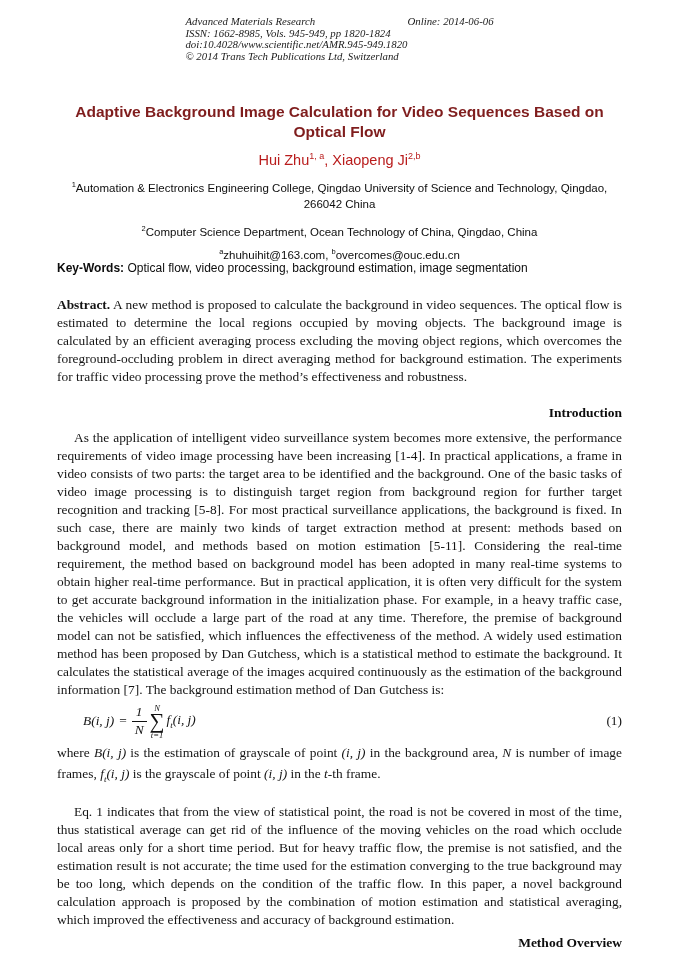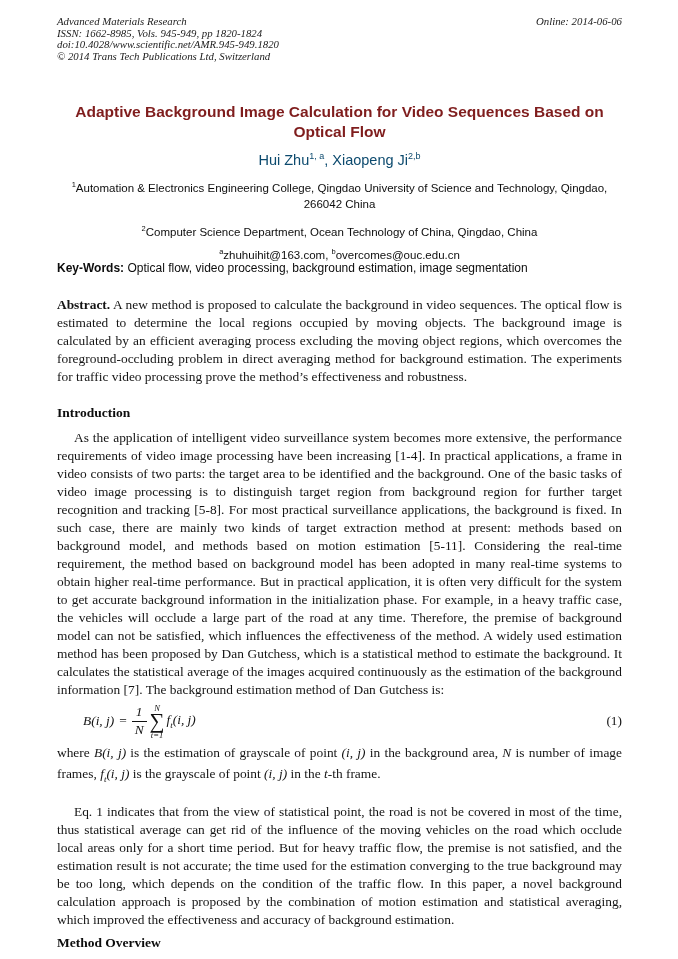--- a/index.html
+++ b/index.html
@@ -12,21 +12,21 @@
     position: relative;
   }
   .page {
     width: 678px; height: 959px;
     padding: 16px 56px 0 57px;
     background: #ffffff;
   }
   
   .jheader {
     display: flex;
-    justify-content: space-between;
+    justify-content: center;
     align-items: flex-start;
     font-family: "Liberation Serif", serif;
     font-style: italic;
     font-size: 10.8px;
     line-height: 11.6px;
     color: #1a1a1a;
   }
   
   .title {
     margin-top: 40px;
@@ -35,21 +35,21 @@
     font-weight: bold;
     font-size: 15.5px;
     line-height: 20px;
     color: #7f1d1d;
   }
   .authors {
     margin-top: 9px;
     text-align: center;
     font-family: "Liberation Sans", sans-serif;
     font-size: 14.5px;
-    color: #0c4a6e;
+    color: #b91c1c;
   }
   .authors sup { font-size: 9px; }
   .affil {
     margin-top: 9px;
     text-align: center;
     font-family: "Liberation Sans", sans-serif;
     font-size: 11.5px;
     line-height: 16px;
     color: #0d0d0d;
   }
@@ -74,20 +74,21 @@
     line-height: 18px;
     text-align: justify;
     color: #141414;
   }
   .abstract { margin-top: 21px; }
   .abstract .abs-label { font-weight: bold; }
   .sec-heading {
     font-weight: bold;
     font-size: 13.5px;
     color: #0d0d0d;
+    text-align: right;
   }
   .sec-intro { margin-top: 19px; }
   .sec-method { margin-top: 6px; }
   .indent { text-indent: 17px; margin-top: 14px; }
   .after-heading { margin-top: 8px; }
   .it { font-style: italic; }
   
   .equation {
     margin: 5px 0 3px 0;
     display: flex;

